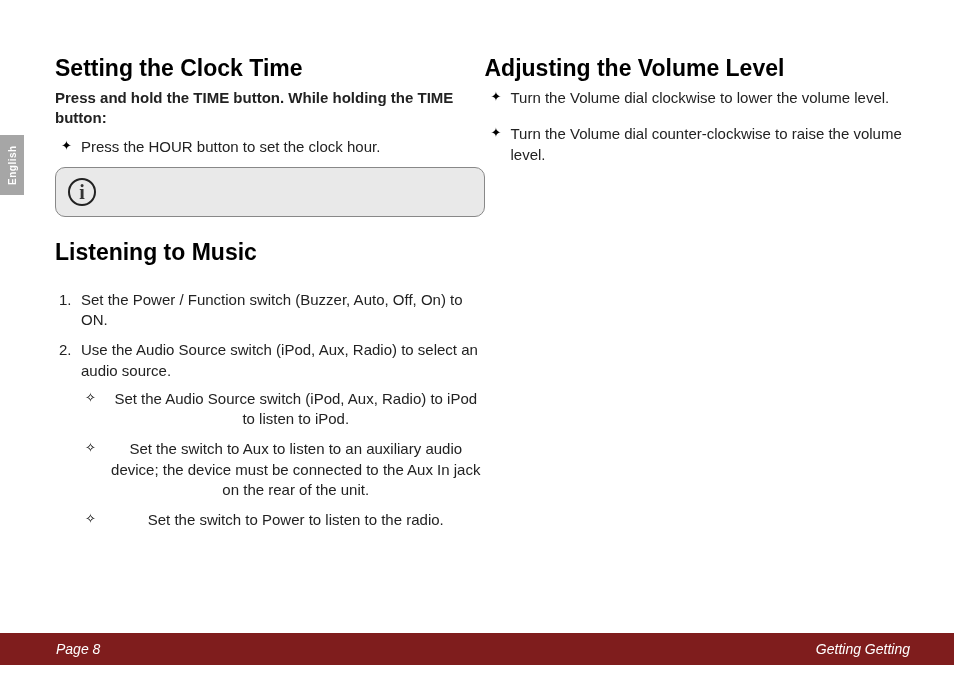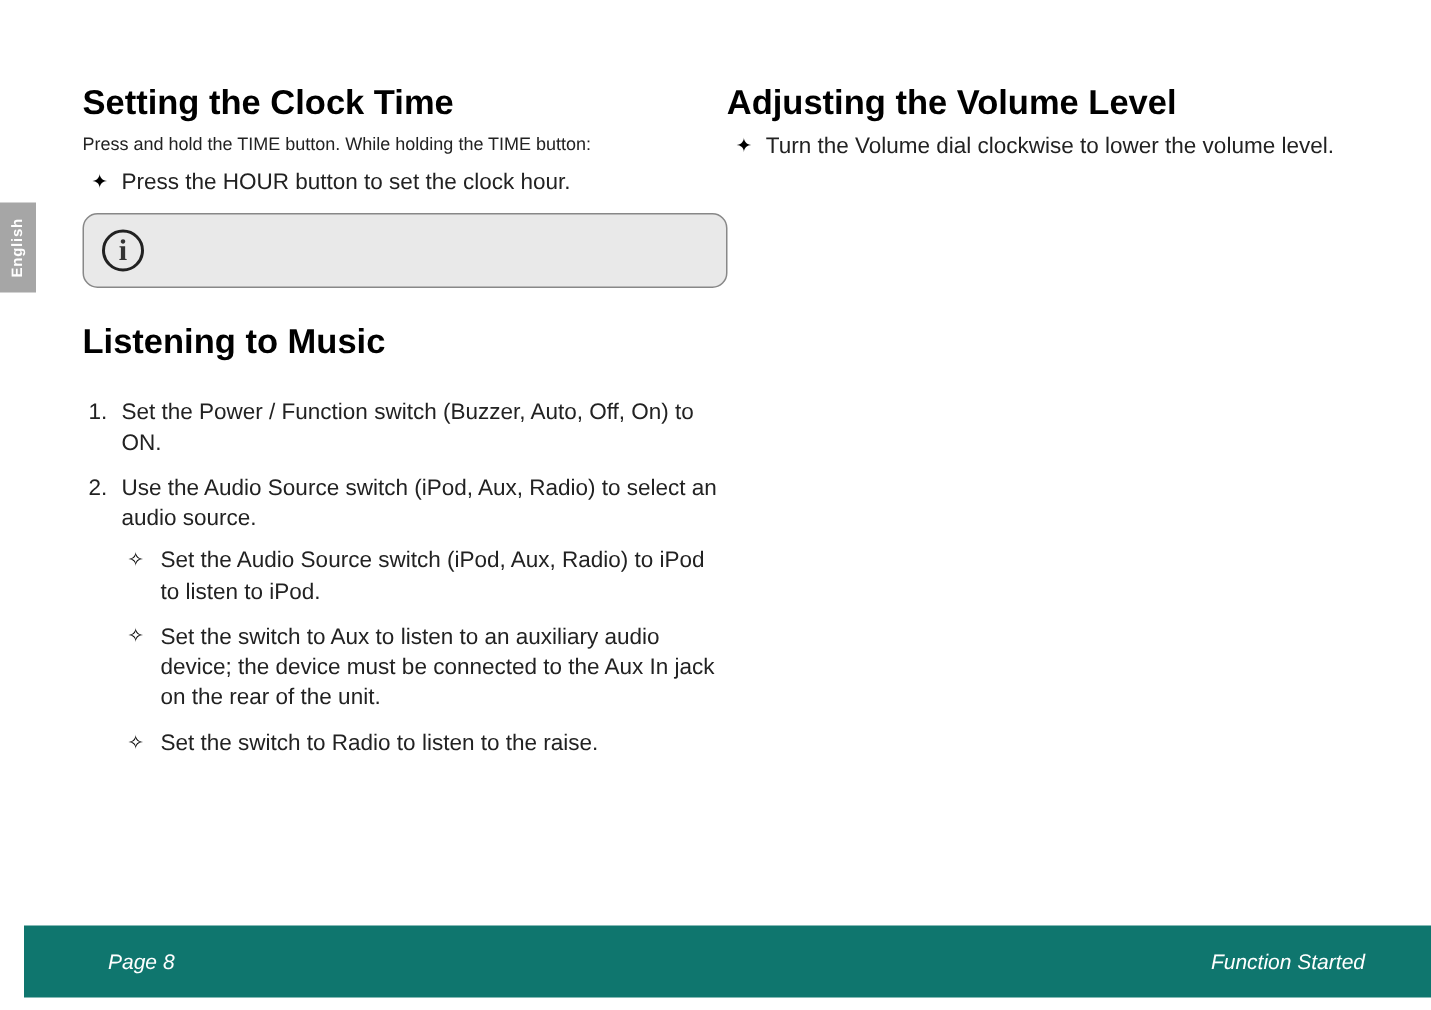--- a/index.html
+++ b/index.html
@@ -38,23 +38,24 @@
     display: flex;
   }
   .col { flex: 1; }
   h2 {
     font-size: 23px;
     font-weight: 700;
     margin-bottom: 6px;
     color: #000;
   }
   .intro {
-    font-size: 12px;
+    font-size: 15px;
     line-height: 1.35;
     margin-bottom: 8px;
+    font-weight: bold;
   }
   ul.star { list-style: none; margin-bottom: 10px; }
   ul.star > li {
     position: relative;
     padding-left: 26px;
     font-size: 15px;
     line-height: 1.35;
     margin-bottom: 6px;
   }
   ul.star > li::before {
@@ -81,20 +82,21 @@
     left: 4px;
     top: 0;
   }
   ul.diamond { list-style: none; margin-top: 8px; }
   ul.diamond > li {
     position: relative;
     padding-left: 26px;
     font-size: 15px;
     line-height: 1.35;
     margin-bottom: 10px;
+    text-align: center;
   }
   ul.diamond > li::before {
     content: "✧";
     position: absolute;
     left: 4px;
     top: 0;
     font-size: 13px;
     color: #000;
   }
   .note-box {
@@ -120,23 +122,23 @@
     align-items: center;
     justify-content: center;
     font-style: normal;
     font-family: Georgia, serif;
     font-weight: 700;
     font-size: 20px;
     background: #e9e9e9;
   }
   .footer {
     position: absolute;
-    left: 16px; right: 0; bottom: 8px;
-    height: 48px;
-    background: #0f766e;
+    left: 0; right: 0; bottom: 8px;
+    height: 32px;
+    background: #7f1d1d;
     color: #fff;
     font-style: italic;
     font-size: 14px;
     display: flex;
     align-items: center;
     justify-content: space-between;
     padding: 0 44px 0 56px;
   }
   .section-gap { margin-top: 16px; }
 </style>
@@ -159,31 +161,32 @@
     </div>
 
     <h2 class="section-gap">Listening to Music</h2>
     <ol class="num">
       <li>Set the Power / Function switch (Buzzer, Auto, Off, On) to ON.</li>
       <li>
         <span>Use the Audio Source switch (iPod, Aux, Radio) to select an audio source.</span>
         <ul class="diamond">
           <li>Set the Audio Source switch (iPod, Aux, Radio) to iPod to listen to iPod.</li>
           <li>Set the switch to Aux to listen to an auxiliary audio device; the device must be connected to the Aux In jack on the rear of the unit.</li>
-          <li>Set the switch to Radio to listen to the raise.</li>
+          <li>Set the switch to Power to listen to the radio.</li>
         </ul>
       </li>
     </ol>
   </div>
 
   <div class="col">
     <h2>Adjusting the Volume Level</h2>
     <ul class="star big">
       <li>Turn the Volume dial clockwise to lower the volume level.</li>
+      <li>Turn the Volume dial counter-clockwise to raise the volume level.</li>
     </ul>
   </div>
 
 </div>
 
 <div class="footer">
   <span>Page 8</span>
-  <span>Function Started</span>
+  <span>Getting Getting</span>
 </div>
 
 </body></html>

